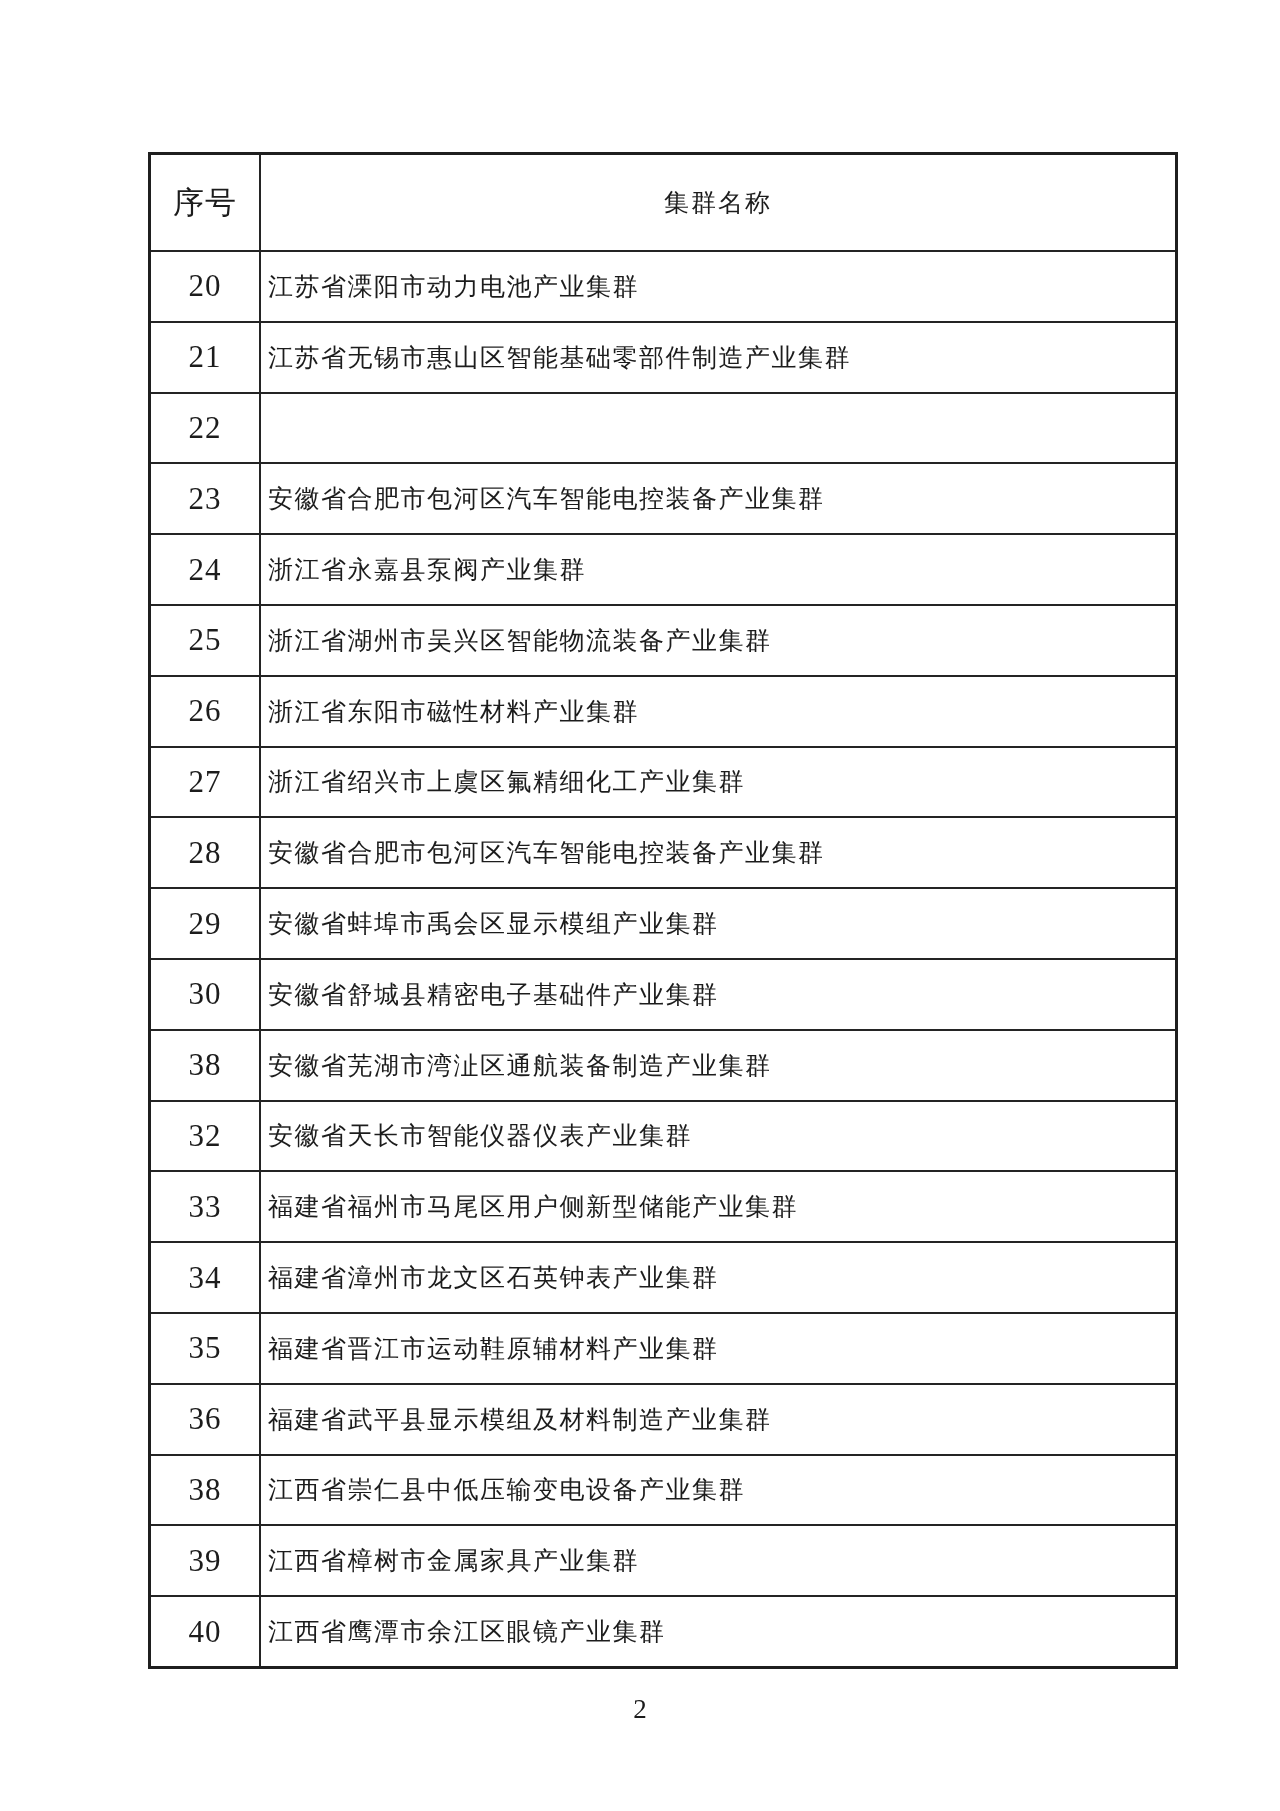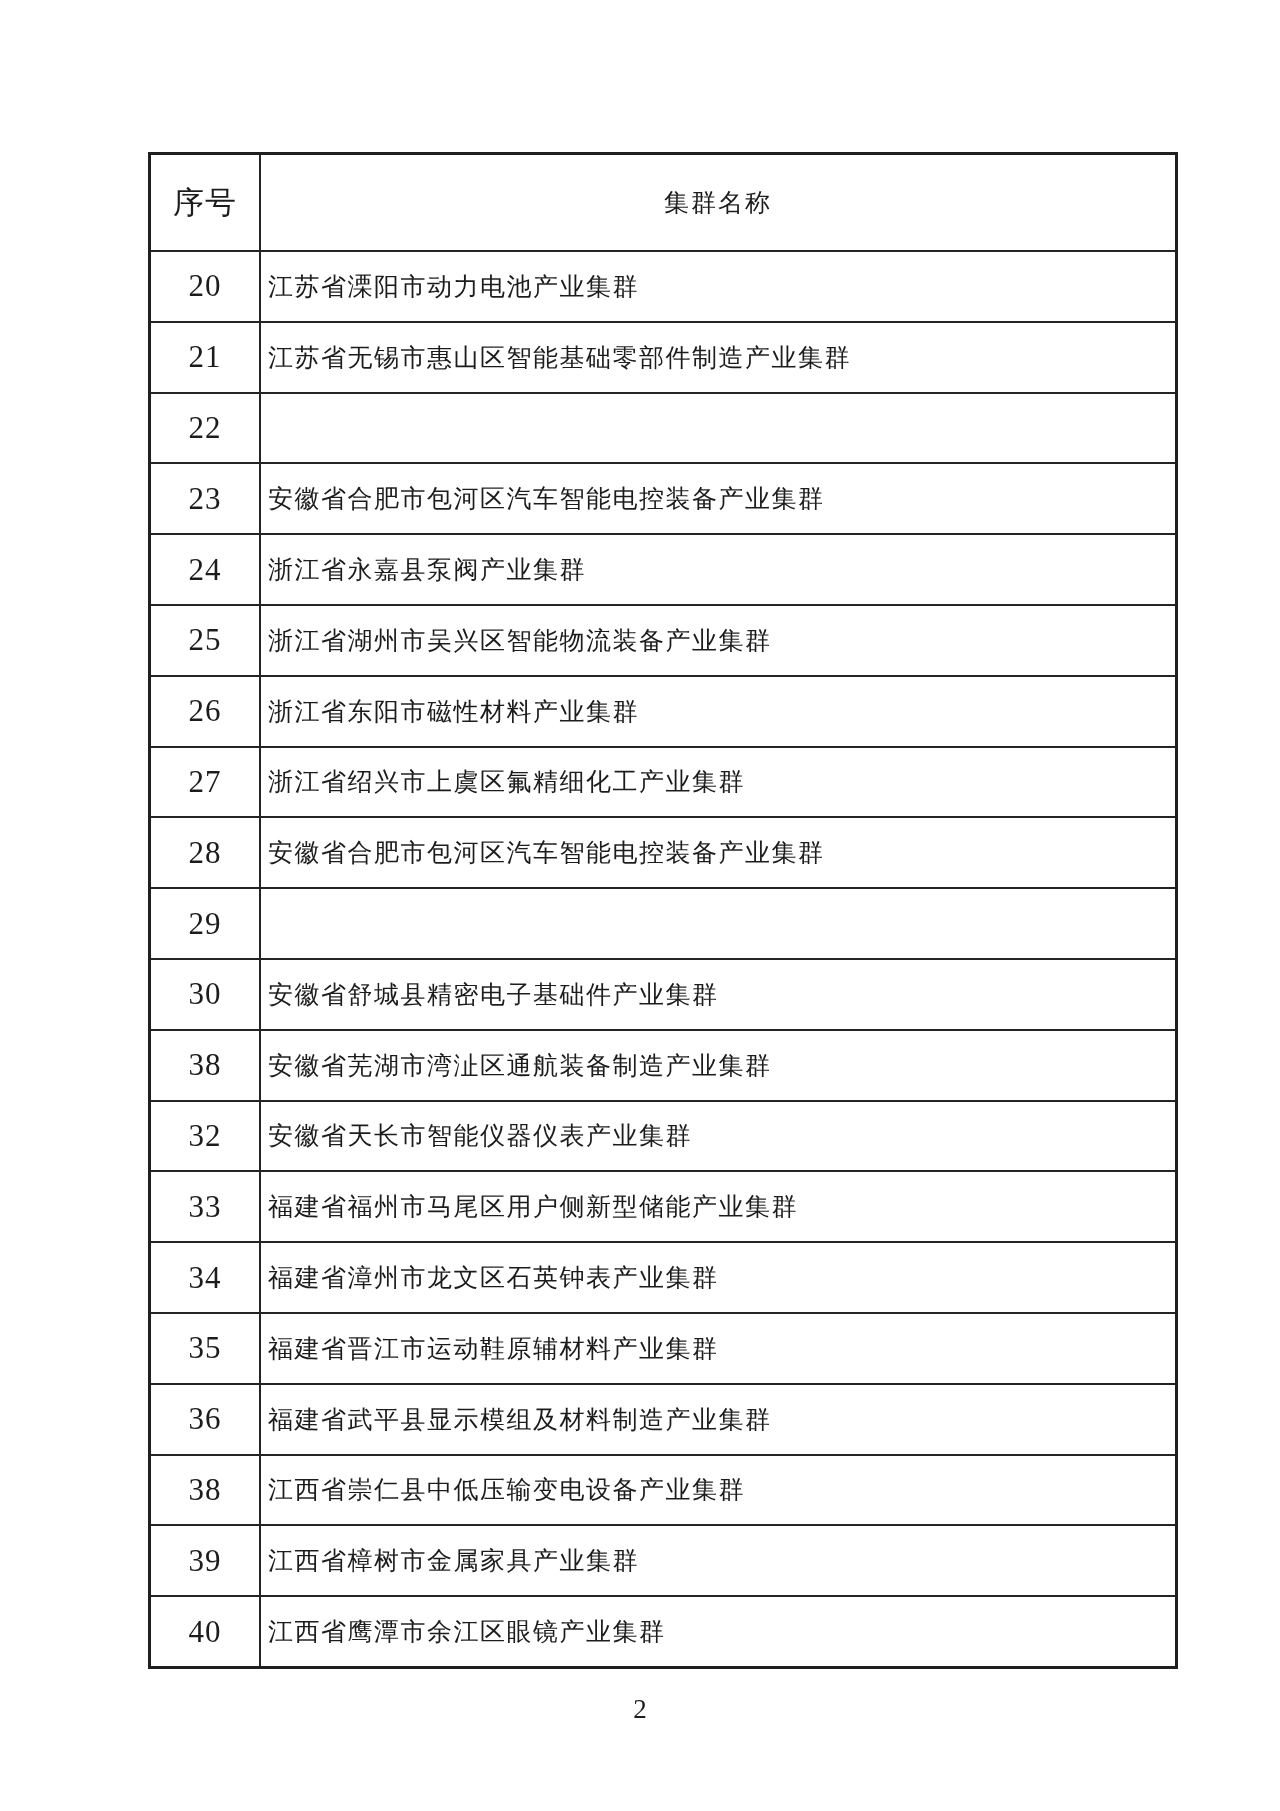--- a/index.html
+++ b/index.html
@@ -119,20 +119,21 @@
     <div class="t-row">
       <div class="cell-index">27</div>
       <div class="cell-name">浙江省绍兴市上虞区氟精细化工产业集群</div>
     </div>
     <div class="t-row">
       <div class="cell-index">28</div>
       <div class="cell-name">安徽省合肥市包河区汽车智能电控装备产业集群</div>
     </div>
     <div class="t-row">
       <div class="cell-index">29</div>
+      <div class="cell-name">安徽省蚌埠市禹会区显示模组产业集群</div>
     </div>
     <div class="t-row">
       <div class="cell-index">30</div>
       <div class="cell-name">安徽省舒城县精密电子基础件产业集群</div>
     </div>
     <div class="t-row">
       <div class="cell-index">38</div>
       <div class="cell-name">安徽省芜湖市湾沚区通航装备制造产业集群</div>
     </div>
     <div class="t-row">

